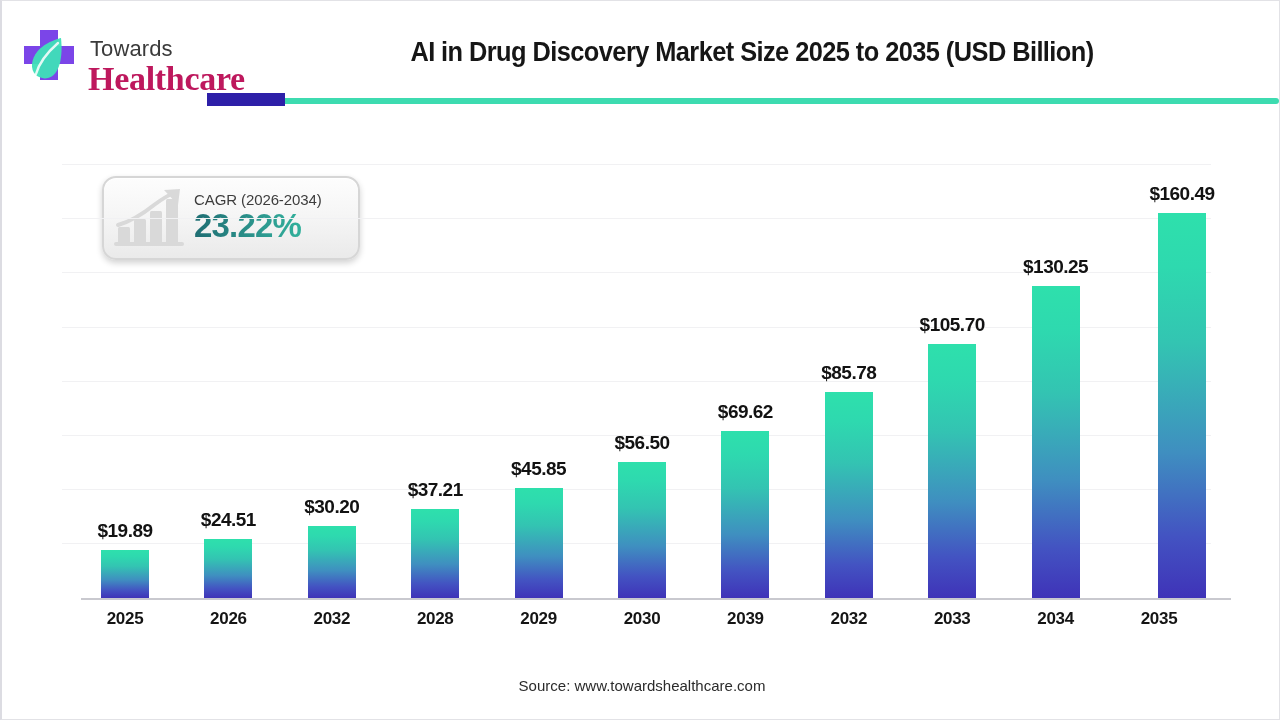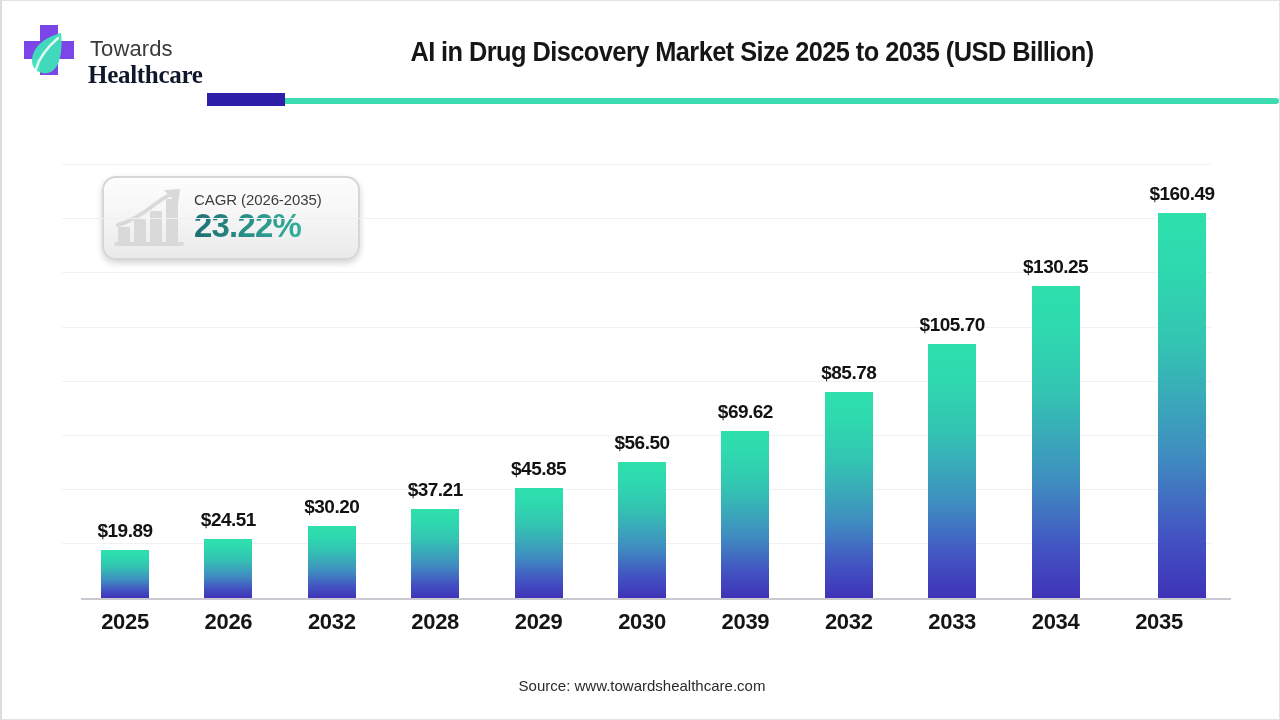--- a/index.html
+++ b/index.html
@@ -54,23 +54,23 @@
 
   #logo-towards {
     font-size: 22px;
     color: #3a3a3a;
     letter-spacing: 0.1px;
     padding-left: 2px;
   }
 
   #logo-healthcare {
     font-family: "Liberation Serif", serif;
-    font-size: 25px;
-    font-weight: bold;
-    color: #0f172a;
+    font-size: 34px;
+    font-weight: bold;
+    color: #be185d;
     letter-spacing: -0.3px;
     margin-top: 2px;
   }
 
   #chart-title {
     position: absolute;
     left: 300px;
     top: 36px;
     width: 900px;
     text-align: center;
@@ -219,21 +219,21 @@
     left: 60px;
     top: 608px;
     width: 1160px;
     height: 28px;
   }
 
   .x-tick {
     position: absolute;
     width: 70px;
     text-align: center;
-    font-size: 22px;
+    font-size: 17px;
     font-weight: bold;
     color: #151515;
     letter-spacing: -0.3px;
   }
 
   
   #source-note {
     position: absolute;
     left: 0;
     top: 676px;
@@ -278,21 +278,21 @@
           <rect x="22" y="32" width="12" height="24" rx="1.5"></rect>
           <rect x="38" y="24" width="12" height="32" rx="1.5"></rect>
           <rect x="54" y="12" width="12" height="44" rx="1.5"></rect>
           <rect x="2" y="55" width="70" height="4" rx="2"></rect>
         </g>
         <path d="M6 38 C20 34 32 26 42 18 C50 12 56 8 64 5" stroke="#d9d9d9" stroke-width="4" fill="none" stroke-linecap="round"></path>
         <path d="M52 3 L68 2 L66 18 Z" fill="#d9d9d9"></path>
       </svg>
     </div>
     <div id="cagr-text">
-      <span id="cagr-label">CAGR (2026-2035)</span>
+      <span id="cagr-label">CAGR (2026-2034)</span>
       <span id="cagr-value">23.22%</span>
     </div>
   </div>
 
   <div id="plot">
     <div id="gridlines">
         <div class="gridline" style="top: 23px;"></div>
         <div class="gridline" style="top: 77.2px;"></div>
         <div class="gridline" style="top: 131.4px;"></div>
         <div class="gridline" style="top: 185.6px;"></div>

